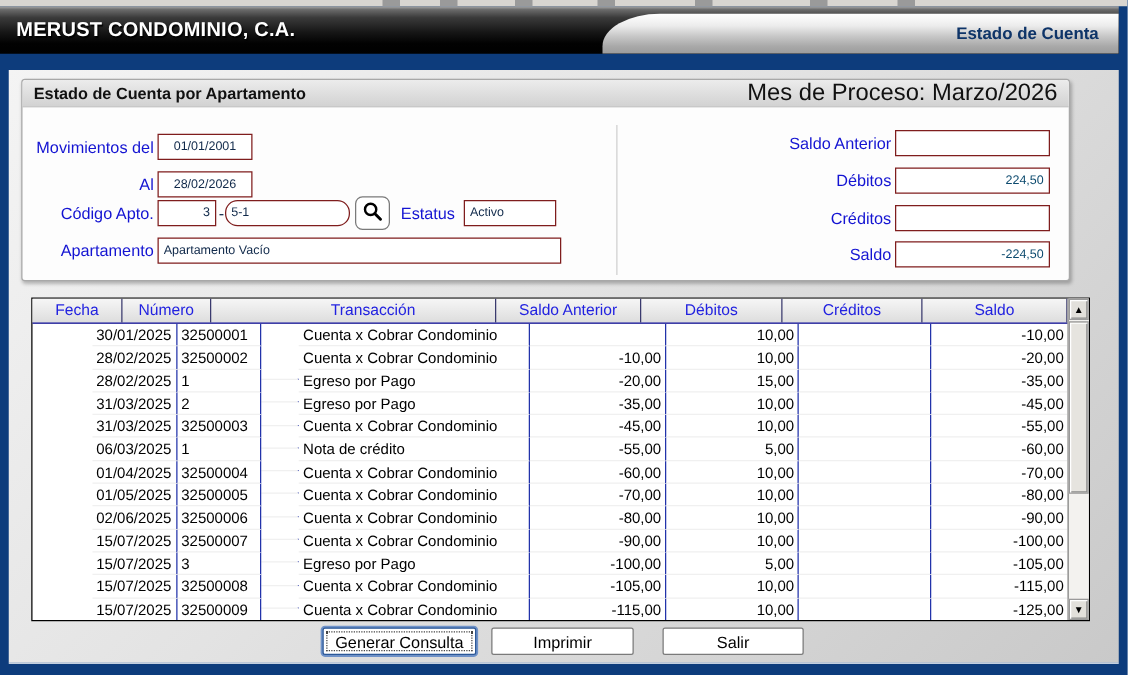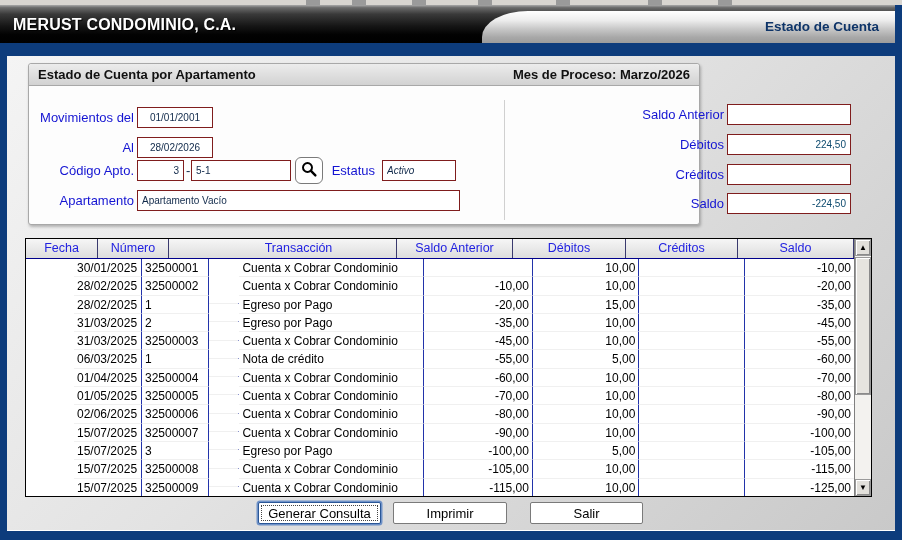--- a/index.html
+++ b/index.html
@@ -24,30 +24,30 @@
                text-shadow:1px 1px 1px #000; }
   .caption { position:absolute; right:16px; top:6px; height:32px; line-height:32px;
              color:#0e3468; font-size:13.5px; font-weight:bold; }
 
   
   .content { position:absolute; left:7px; top:56px; width:888px; height:475px;
              background:linear-gradient(135deg,#f4f4f4 0%,#e3e3e3 45%,#c9c9c9 100%);
              border-bottom:1px solid #fff; }
 
   
-  .groupbox { position:absolute; left:21px; top:7px; width:672px; height:162px;
+  .groupbox { position:absolute; left:10px; top:7px; width:839px; height:162px;
               background:#fdfdfd; border:1px solid #a8a8a8; border-radius:3px;
               box-shadow:1px 2px 3px rgba(0,0,0,.25); }
   .group-header { position:absolute; left:0; top:0; right:0; height:22px;
               background:linear-gradient(180deg,#ececec,#d2d2d2);
               border-bottom:1px solid #a8a8a8; border-radius:3px 3px 0 0; }
   .group-title { position:absolute; left:9px; top:0; height:22px; line-height:22px;
               font-size:13px; font-weight:bold; color:#111; }
   .group-month { position:absolute; right:9px; top:0; height:22px; line-height:22px;
-              font-size:13px; font-weight:bold; color:#111; }
+              font-size:19px; font-weight:normal; color:#111; }
 
   .flabel { position:absolute; font-size:13px; color:#1414d2; text-align:right;
             height:21px; line-height:21px; }
   .tinput { position:absolute; height:21px; border:1px solid #7f1d1d; background:#fff;
             font-family:"Liberation Sans", sans-serif; font-size:10px; color:#10294a;
             padding:0 4px; }
   .center { text-align:center; }
   .right  { text-align:right; }
   .ro     { color:#0c4a6e; text-align:right; }
   .dash   { position:absolute; font-size:13px; color:#10294a; }
@@ -125,31 +125,31 @@
 
       <div class="flabel" style="left:0;width:105px;top:43px">Movimientos del</div>
       <input class="tinput center" style="left: 108px; top: 43px; width: 76px;" value="01/01/2001">
 
       <div class="flabel" style="left:0;width:105px;top:73px">Al</div>
       <input class="tinput center" style="left: 108px; top: 73px; width: 76px;" value="28/02/2026">
 
       <div class="flabel" style="left:0;width:105px;top:96px">Código Apto.</div>
       <input class="tinput right" style="left: 108px; top: 96px; width: 47px;" value="3">
       <span class="dash" style="left:157px;top:99px">-</span>
-      <input class="tinput" style="left: 162px; top: 96px; width: 100px;" value="5-1">
+      <input class="tinput" style="left: 162px; top: 96px; width: 100px; border-radius: 10px;" value="5-1">
       <button class="search-btn">
         <span>
           <svg width="18" height="18" viewBox="0 0 24 24">
             <circle cx="10" cy="10" r="6" fill="none" stroke="#000" stroke-width="2.6"></circle>
             <line x1="14.6" y1="14.6" x2="20.5" y2="20.5" stroke="#000" stroke-width="3.2" stroke-linecap="round"></line>
           </svg>
         </span>
       </button>
       <div class="flabel" style="left:276px;width:70px;top:96px">Estatus</div>
-      <input class="tinput" style="left: 353px; top: 96px; width: 74px; font-style: italic;" value="Activo">
+      <input class="tinput" style="left: 353px; top: 96px; width: 74px;" value="Activo">
 
       <div class="flabel" style="left:0;width:105px;top:126px">Apartamento</div>
       <input class="tinput" style="left: 108px; top: 126px; width: 323px;" value="Apartamento Vacío">
 
       <div class="vdivider"></div>
 
       <div class="flabel" style="left:560px;width:135px;top:40px">Saldo Anterior</div>
       <input class="tinput ro" style="left: 698px; top: 40px; width: 124px;" value="">
 
       <div class="flabel" style="left:560px;width:135px;top:70px">Débitos</div>

